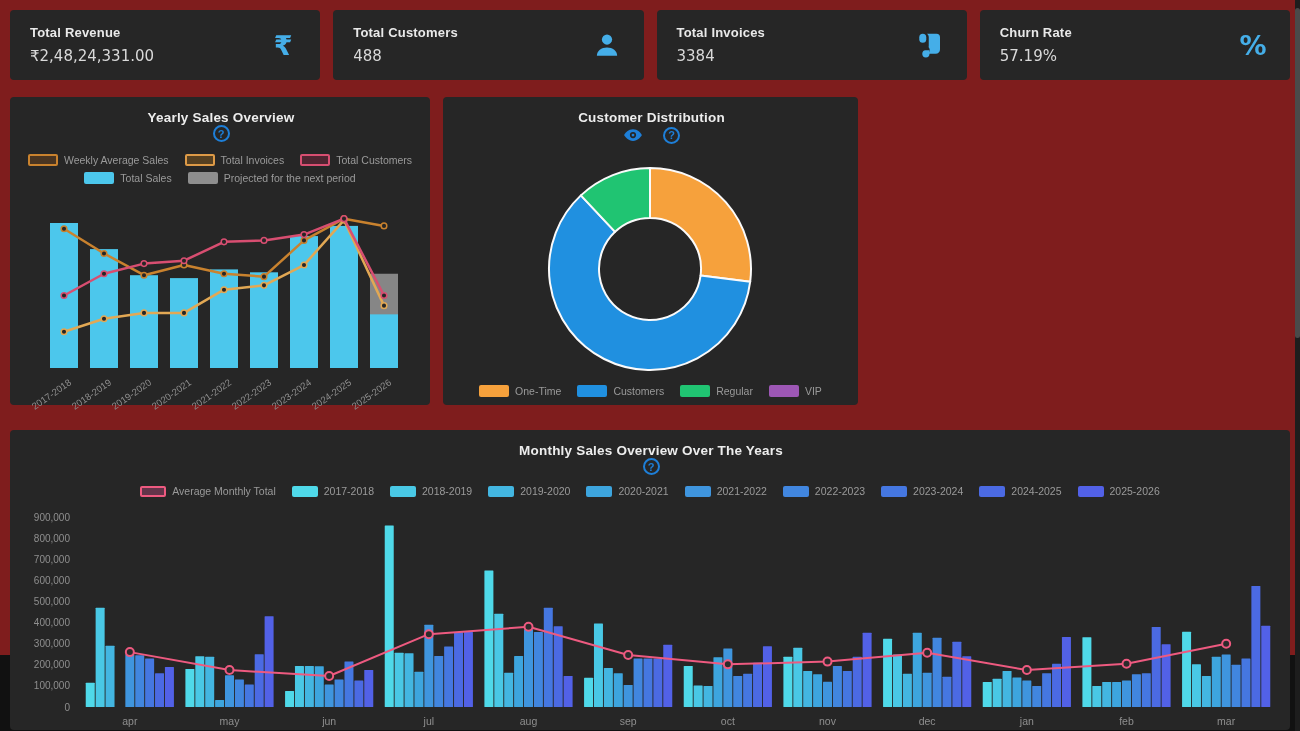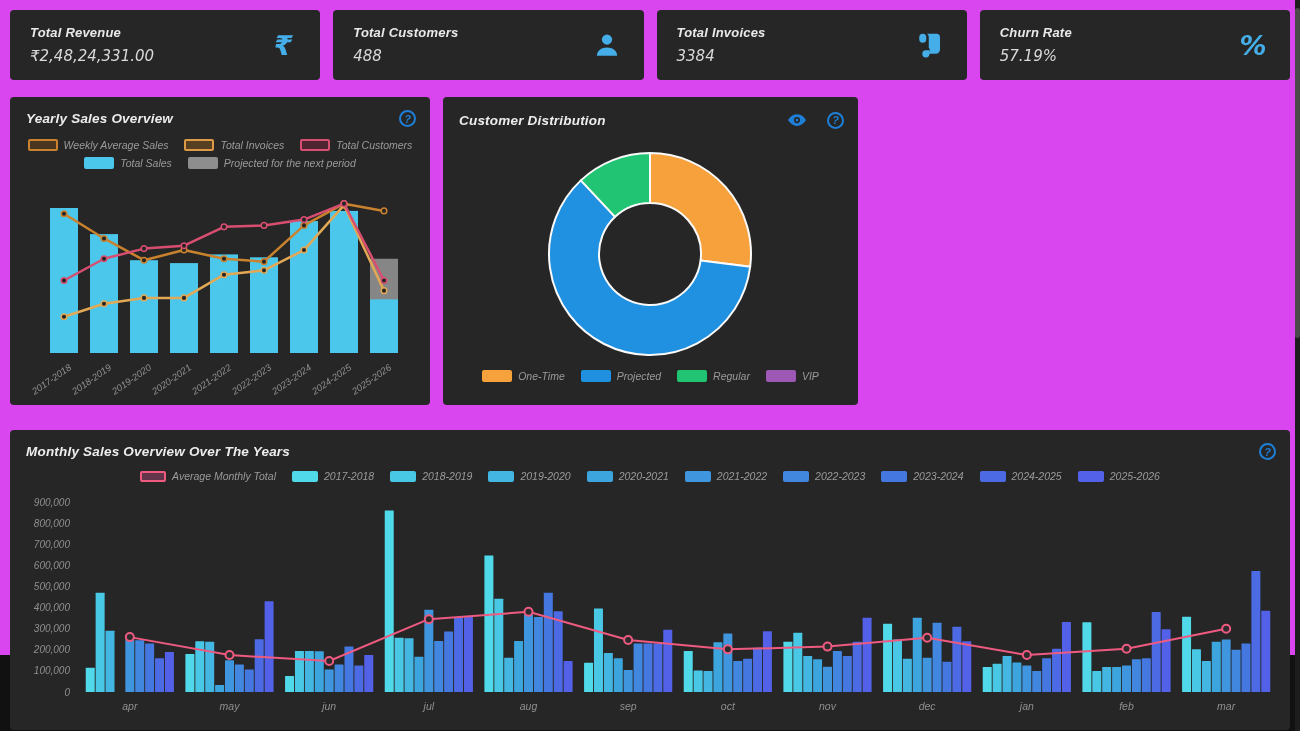--- a/index.html
+++ b/index.html
@@ -1,30 +1,30 @@
 <!DOCTYPE html>
 <html><head>
 <meta charset="utf-8">
 <style>
   html,body{margin:0;padding:0;background:#111;}
   body{width:1300px;height:731px;overflow:hidden;font-family:"Liberation Sans",sans-serif;}
-  .page{position:relative;width:1300px;height:655px;background:#d946ef;font-style:italic;}
+  .page{position:relative;width:1300px;height:655px;background:#7f1d1d;}
   .card{background:#262626;border-radius:4px;box-sizing:border-box;position:absolute;}
   
   .kpi-row{position:absolute;left:10px;top:10px;width:1280px;height:70px;display:grid;grid-template-columns:repeat(4,1fr);gap:13px;}
   .kpi{position:relative;height:70px;display:flex;align-items:center;justify-content:space-between;padding:0 20px;background:#262626;border-radius:4px;}
   .kpi-title{font-size:13px;font-weight:700;color:#e9e9e9;margin-bottom:7px;letter-spacing:.2px;}
   .kpi-value{font-size:15px;color:#d9d9d9;font-family:"DejaVu Sans","Liberation Sans",sans-serif;}
   .kpi-icon{color:#45aee8;display:flex;align-items:center;justify-content:center;width:34px;height:34px;}
   .glyph-icon{font-size:27px;font-weight:800;color:#45aee8;font-family:"DejaVu Sans",sans-serif;line-height:1;}
   
   .yearly-card{left:10px;top:97px;width:420px;height:308px;}
   .donut-card{left:443px;top:97px;width:415px;height:308px;}
   .monthly-card{left:10px;top:430px;width:1280px;height:300px;}
-  .card-head{display:flex;justify-content:space-between;align-items:center;padding:13px 14px 0 16px;}
+  .card-head{display:flex;justify-content:space-between;align-items:center;padding:13px 14px 0 16px;flex-direction:column;}
   .card-title{font-size:13.5px;font-weight:700;color:#ededed;letter-spacing:.2px;}
   .head-icons{display:flex;align-items:center;gap:20px;}
   .help-icon{display:inline-flex;width:17px;height:17px;border:2px solid #1e7fd8;border-radius:50%;align-items:center;justify-content:center;font-size:11px;font-weight:700;color:#1e7fd8;box-sizing:border-box;cursor:pointer;}
   .eye-icon{display:inline-flex;cursor:pointer;}
   
   .legend{display:flex;flex-wrap:wrap;justify-content:center;align-items:center;column-gap:16px;row-gap:6px;}
   .yearly-legend{margin-top:12px;padding:0 12px;}
   .monthly-legend{margin-top:10px;}
   .donut-legend{margin-top:2px;align-items:center;}
   .legend-item{display:flex;align-items:center;gap:6px;font-size:10.5px;color:#9a9a9a;cursor:pointer;white-space:nowrap;}
@@ -183,21 +183,21 @@
         <path d="M307.20358483276226 136.65865658999473 A101 101 0 1 1 137.86074230120244 50.37416863043747 L172.08809759763687 86.82260000150802 A51 51 0 1 0 257.5978497670384 130.39199491177953 Z" fill="#2090e0" stroke="#fafafa" stroke-width="2" stroke-linejoin="round"></path>
         <path d="M137.86074230120244 50.37416863043747 A101 101 0 0 1 206.99999999999997 23 L207 73 A51 51 0 0 0 172.08809759763687 86.82260000150802 Z" fill="#20c472" stroke="#fafafa" stroke-width="2" stroke-linejoin="round"></path>
       </svg>
     <div class="legend donut-legend" id="donut-legend">
         <span class="legend-item">
           <span class="sw" style="background: rgb(246, 161, 60);"></span>
           <span>One-Time</span>
         </span>
         <span class="legend-item">
           <span class="sw" style="background: rgb(32, 144, 224);"></span>
-          <span>Projected</span>
+          <span>Customers</span>
         </span>
         <span class="legend-item">
           <span class="sw" style="background: rgb(32, 196, 114);"></span>
           <span>Regular</span>
         </span>
         <span class="legend-item">
           <span class="sw" style="background: rgb(157, 87, 181);"></span>
           <span>VIP</span>
         </span>
       </div>

